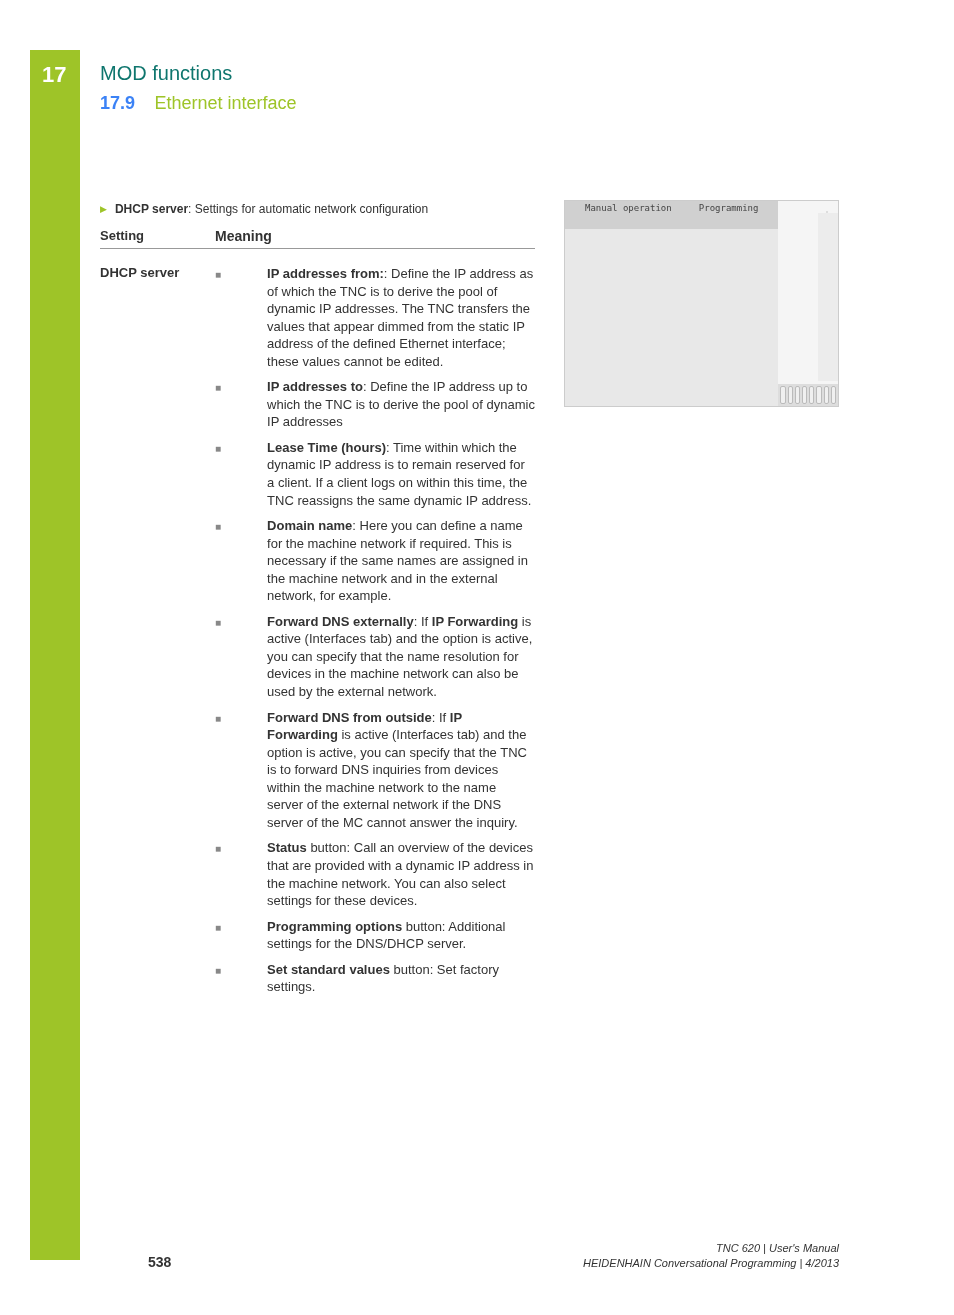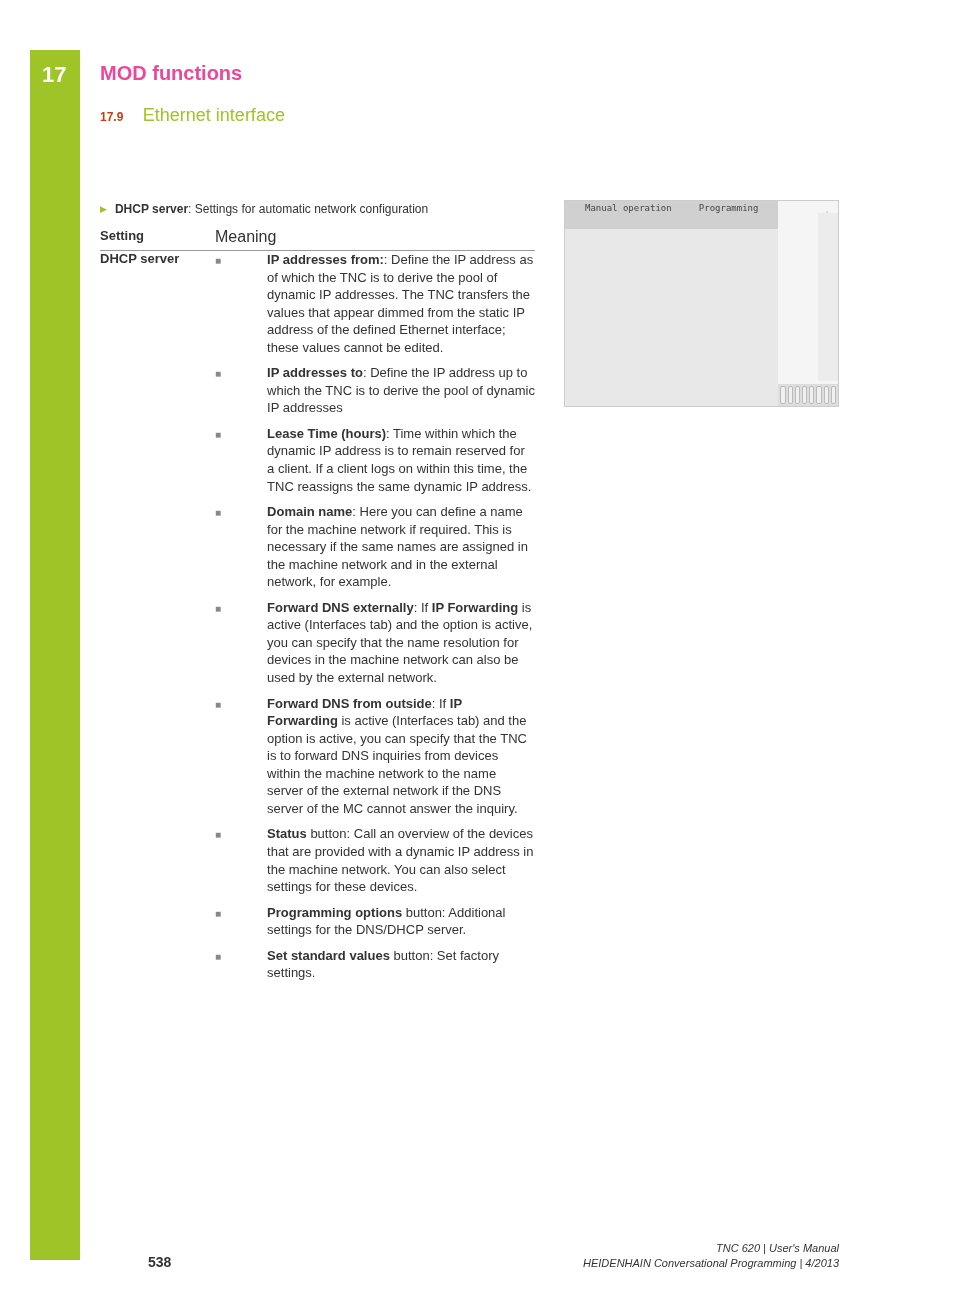--- a/index.html
+++ b/index.html
@@ -43,28 +43,28 @@
     }
     
     .header {
       position: absolute;
       left: 100px;
       top: 62px;
     }
     
     .header h1 {
       font-size: 20px;
-      font-weight: bold;
-      color: #ec4899;
-      margin-bottom: 20px;
+      font-weight: normal;
+      color: #0f766e;
+      margin-bottom: 8px;
     }
     
     .section-number {
-      color: #c2410c;
-      font-size: 12px;
+      color: #3b82f6;
+      font-size: 18px;
       font-weight: bold;
       margin-right: 15px;
     }
     
     .section-title {
       color: #9ec428;
       font-size: 18px;
       font-weight: normal;
     }
     
@@ -86,32 +86,32 @@
     .triangle {
       color: #9ec428;
       font-size: 9px;
       margin-top: 2px;
     }
     
     .table-header {
       display: flex;
       border-bottom: 1px solid #999;
       padding-bottom: 4px;
-      margin-bottom: 0;
+      margin-bottom: 16px;
     }
     
     .col-setting {
       width: 115px;
       font-weight: bold;
       font-size: 13px;
     }
     
     .col-meaning {
-      font-weight: normal;
-      font-size: 16px;
+      font-weight: bold;
+      font-size: 14px;
     }
     
     .table-row {
       display: flex;
     }
     
     .setting-label {
       width: 115px;
       font-weight: bold;
       font-size: 13px;

